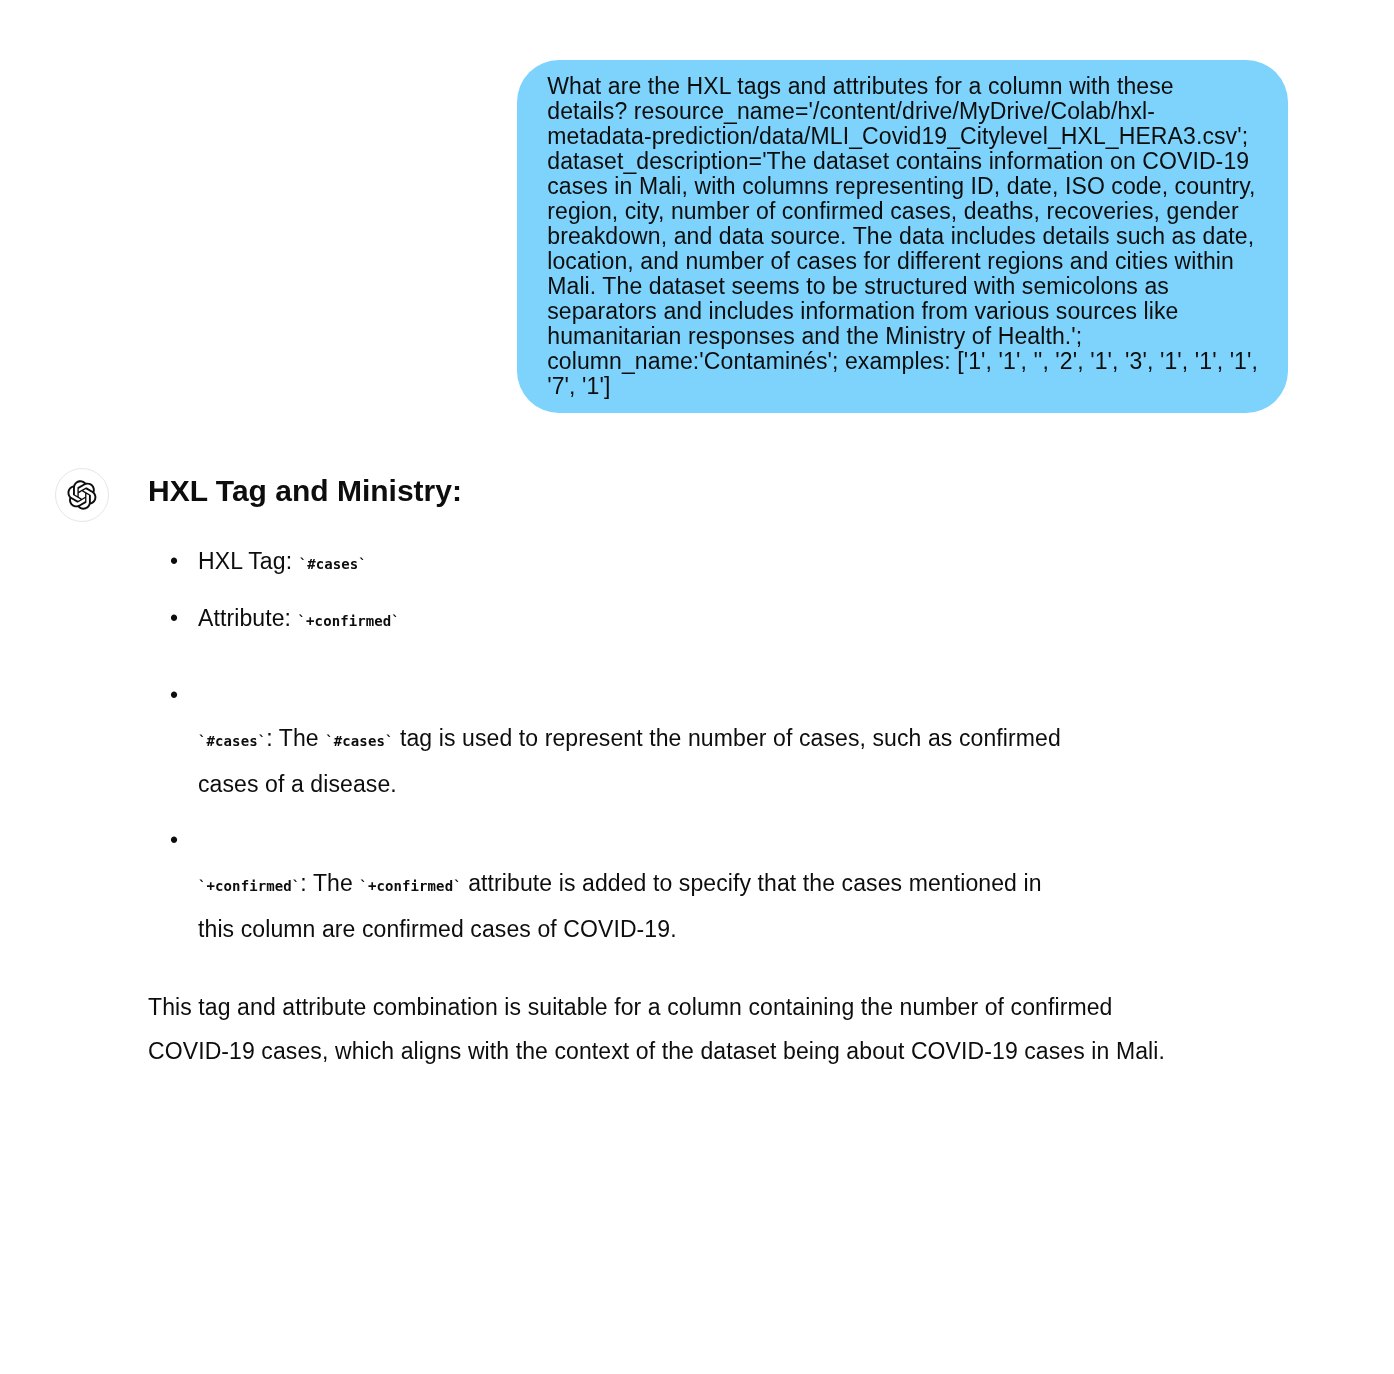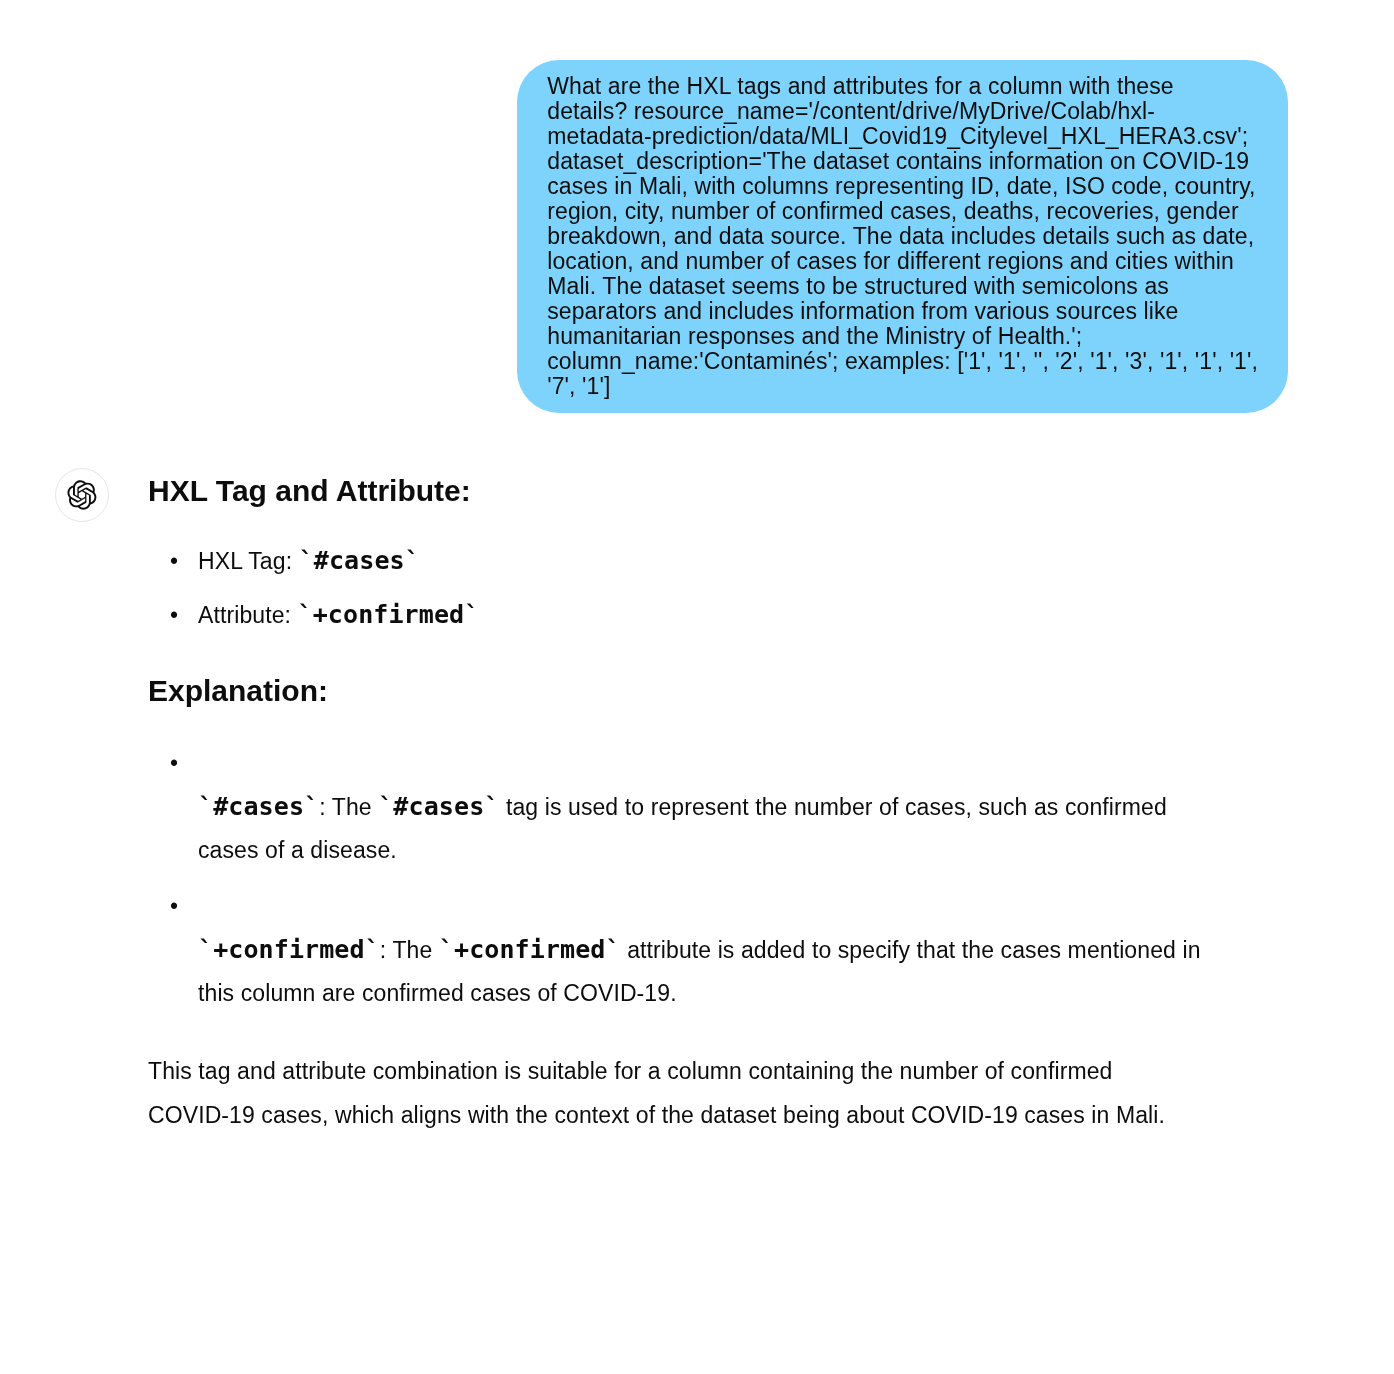--- a/index.html
+++ b/index.html
@@ -85,21 +85,21 @@
   li .bullet {
     position: absolute;
     left: -28px;
     top: 0;
     font-size: 23px;
   }
   .bold-label { font-weight: 400; }
   .code {
     font-family: "DejaVu Sans Mono", monospace;
     font-weight: 700;
-    font-size: 25px;
+    font-size: 14px;
   }
   .closing {
     margin-top: 34px;
     line-height: 44px;
     white-space: pre-line;
   }
 </style>
 </head>
 <body>
 
@@ -127,32 +127,31 @@
       <span style="display:flex;">
         <svg viewBox="0 0 41 41" fill="none" xmlns="http://www.w3.org/2000/svg">
             <path d="M37.5324 16.8707C37.9808 15.5241 38.1363 14.0974 37.9886 12.6859C37.8409 11.2744 37.3934 9.91076 36.676 8.68622C35.6126 6.83404 33.9882 5.3676 32.0373 4.4985C30.0864 3.62941 27.9098 3.40259 25.8215 3.85078C24.8796 2.7893 23.7219 1.94125 22.4257 1.36341C21.1295 0.785575 19.7249 0.491269 18.3058 0.500197C16.1708 0.495044 14.0893 1.16803 12.3614 2.42214C10.6335 3.67624 9.34853 5.44666 8.6917 7.47815C7.30085 7.76286 5.98686 8.3414 4.8377 9.17505C3.68854 10.0087 2.73073 11.0782 2.02839 12.312C0.956464 14.1591 0.498905 16.2988 0.721698 18.4228C0.944492 20.5467 1.83612 22.5449 3.268 24.1293C2.81966 25.4759 2.66413 26.9026 2.81182 28.3141C2.95951 29.7256 3.40701 31.0892 4.12437 32.3138C5.18791 34.1659 6.81226 35.6322 8.76321 36.5013C10.7142 37.3704 12.8908 37.5973 14.9789 37.1492C15.9208 38.2107 17.0786 39.0587 18.3747 39.6366C19.6709 40.2144 21.0755 40.5087 22.4946 40.4998C24.6307 40.5054 26.7133 39.8321 28.4418 38.5772C30.1704 37.3223 31.4556 35.5506 32.1119 33.5179C33.5027 33.2332 34.8167 32.6547 35.9659 31.821C37.115 30.9874 38.0728 29.9178 38.7752 28.684C39.8458 26.8371 40.3023 24.6979 40.0789 22.5748C39.8556 20.4517 38.9639 18.4544 37.5324 16.8707ZM22.4978 37.8849C20.7443 37.8874 19.0459 37.2733 17.6994 36.1501C17.7601 36.117 17.8666 36.0586 17.936 36.0161L25.9004 31.4156C26.1003 31.3019 26.2663 31.137 26.3813 30.9378C26.4964 30.7386 26.5563 30.5124 26.5549 30.2825V19.0542L29.9213 20.998C29.9389 21.0068 29.9541 21.0198 29.9656 21.0359C29.977 21.052 29.9842 21.0707 29.9867 21.0902V30.3889C29.9842 32.375 29.1946 34.2791 27.7909 35.6841C26.3872 37.0892 24.4838 37.8806 22.4978 37.8849ZM6.39227 31.0064C5.51397 29.4888 5.19742 27.7107 5.49804 25.9832C5.55718 26.0187 5.66048 26.0818 5.73461 26.1244L13.699 30.7248C13.8975 30.8408 14.1233 30.902 14.3532 30.902C14.583 30.902 14.8088 30.8408 15.0073 30.7248L24.731 25.1103V28.9979C24.7321 29.0177 24.7283 29.0376 24.7199 29.0556C24.7115 29.0736 24.6988 29.0893 24.6829 29.1012L16.6317 33.7497C14.9096 34.7416 12.8643 35.0097 10.9447 34.4954C9.02506 33.9811 7.38785 32.7263 6.39227 31.0064ZM4.29707 13.6194C5.17156 12.0998 6.55279 10.9364 8.19885 10.3327C8.19885 10.4013 8.19491 10.5228 8.19491 10.6071V19.808C8.19351 20.0378 8.25334 20.2638 8.36823 20.4629C8.48312 20.6619 8.64893 20.8267 8.84863 20.9404L18.5723 26.5542L15.206 28.4979C15.1894 28.5089 15.1703 28.5155 15.1505 28.5173C15.1307 28.5191 15.1107 28.516 15.0924 28.5082L7.04046 23.8557C5.32135 22.8601 4.06716 21.2235 3.55289 19.3046C3.03862 17.3858 3.30624 15.3413 4.29707 13.6194ZM31.955 20.0556L22.2312 14.4411L25.5976 12.4981C25.6142 12.4872 25.6333 12.4805 25.6531 12.4787C25.6729 12.4769 25.6928 12.4801 25.7111 12.4879L33.7631 17.1364C34.9967 17.849 36.0017 18.8982 36.6606 20.1613C37.3194 21.4244 37.6047 22.849 37.4832 24.2684C37.3617 25.6878 36.8382 27.0432 35.9743 28.1759C35.1103 29.3086 33.9415 30.1717 32.6047 30.6641C32.6047 30.5947 32.6047 30.4733 32.6047 30.3889V21.188C32.6066 20.9586 32.5474 20.7328 32.4332 20.5338C32.319 20.3348 32.154 20.1698 31.955 20.0556ZM35.3055 15.0128C35.2464 14.9765 35.1431 14.9142 35.069 14.8717L27.1045 10.2712C26.906 10.1554 26.6803 10.0943 26.4504 10.0943C26.2206 10.0943 25.9948 10.1554 25.7963 10.2712L16.0726 15.8858V11.9982C16.0715 11.9783 16.0753 11.9585 16.0837 11.9405C16.0921 11.9225 16.1048 11.9068 16.1207 11.8949L24.1719 7.25025C25.4053 6.53903 26.8158 6.19376 28.2383 6.25482C29.6608 6.31589 31.0364 6.78077 32.2044 7.59508C33.3723 8.40939 34.2842 9.53945 34.8334 10.8531C35.3826 12.1667 35.5464 13.6095 35.3055 15.0128ZM14.2424 21.9419L10.8752 19.9981C10.8576 19.9893 10.8423 19.9763 10.8309 19.9602C10.8195 19.9441 10.8122 19.9254 10.8098 19.9059V10.6071C10.8107 9.18295 11.2173 7.78848 11.9819 6.58696C12.7466 5.38544 13.8377 4.42659 15.1275 3.82264C16.4173 3.21869 17.8524 2.99464 19.2649 3.1767C20.6775 3.35876 22.0089 3.93941 23.1034 4.85067C23.0427 4.88379 22.937 4.94215 22.8668 4.98473L14.9024 9.58517C14.7025 9.69878 14.5366 9.86356 14.4215 10.0626C14.3065 10.2616 14.2466 10.4877 14.2479 10.7175L14.2424 21.9419ZM16.071 17.9991L20.4018 15.4978L24.7325 17.9975V22.9985L20.4018 25.4983L16.071 22.9985V17.9991Z" fill="currentColor"></path>
           </svg>
       </span>
     </div>
 
     <div class="assistant-body">
 
 
-      <h3 class="h3-first">HXL Tag and Attribute:</h3>
+      <h3 class="h3-first">HXL Tag and Ministry:</h3>
 
       <ul class="tag-list">
         <li>
           <span class="bullet">•</span><span class="bold-label">HXL Tag</span><span>: </span><span class="code">`#cases`</span>
         </li>
         <li>
           <span class="bullet">•</span><span class="bold-label">Attribute</span><span>: </span><span class="code">`+confirmed`</span>
         </li>
       </ul>
 
-      <h3 class="h3-second">Explanation:</h3>
 
       <ul class="explanation-list">
         <li>
           <span class="bullet">•</span><span class="code">`#cases`</span><span>: The </span><span class="code">`#cases`</span><span> tag is used to represent the number of cases, such as confirmed
 cases of a disease.</span>
         </li>
         <li>
           <span class="bullet">•</span><span class="code">`+confirmed`</span><span>: The </span><span class="code">`+confirmed`</span><span> attribute is added to specify that the cases mentioned in
 this column are confirmed cases of COVID-19.</span>
         </li>

